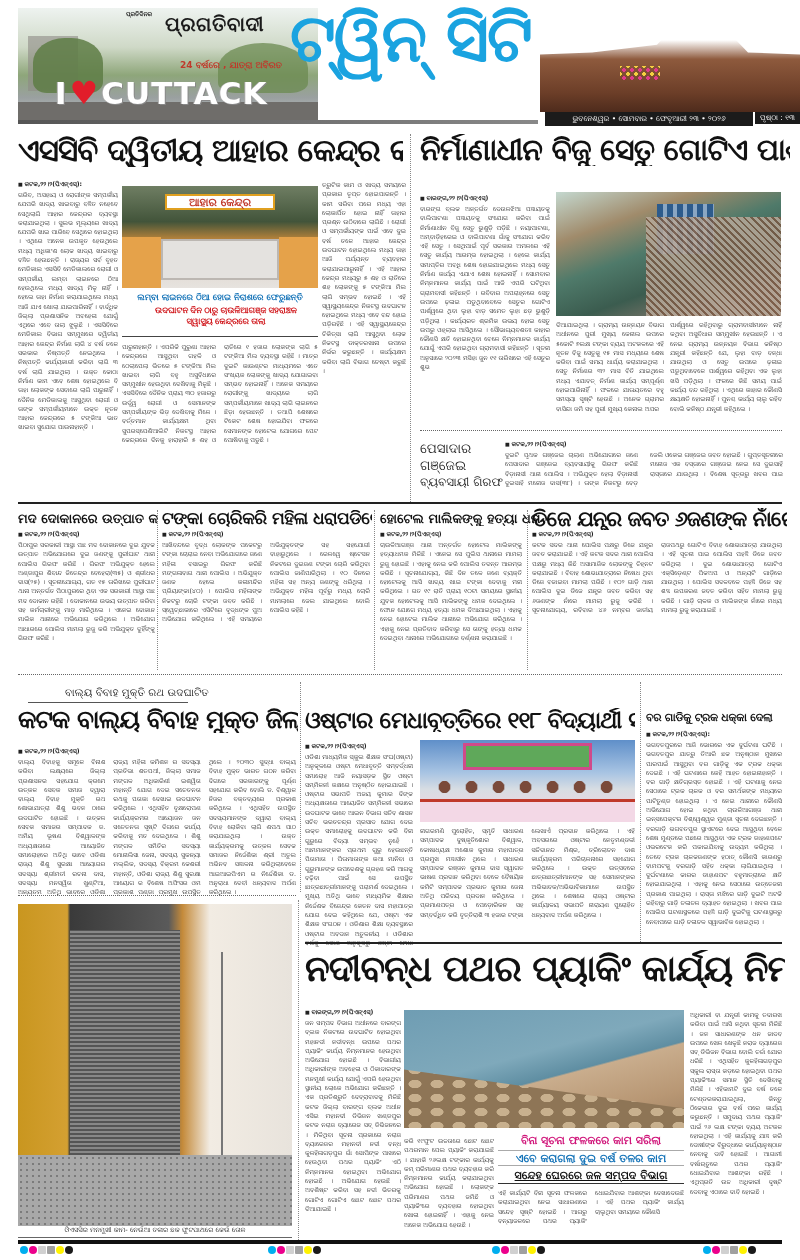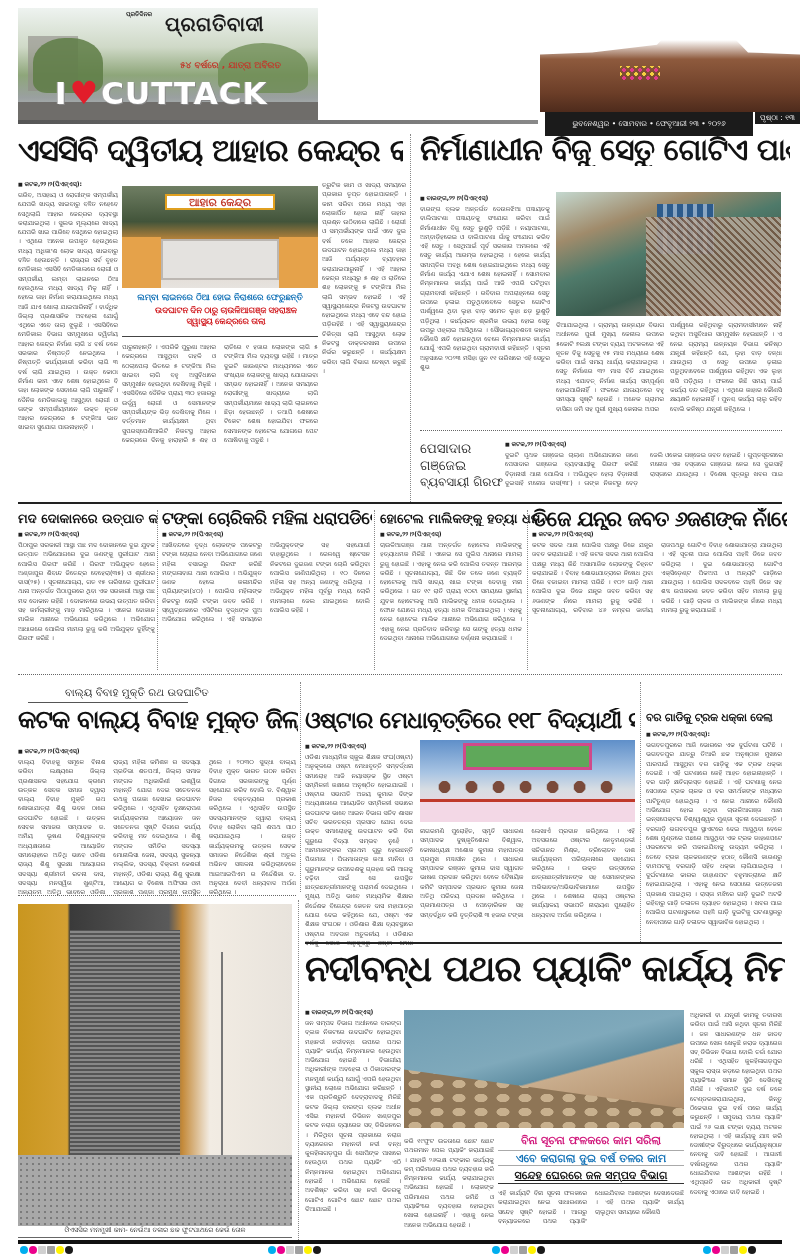--- a/index.html
+++ b/index.html
@@ -43,21 +43,21 @@
     display: flex; align-items: center; justify-content: center;
   }
   .cuttack-word { position: absolute; left: 540px; top: 6px; font-size: 46px; font-weight: bold; color: #1a1a1a; font-family: "DejaVu Sans", sans-serif; }
   .mast-photo-right {
     position: absolute; left: 540px; top: 16px; width: 260px; height: 96px;
     background: linear-gradient(180deg, rgba(255,255,255,0) 0%, rgba(255,255,255,0) 25%, #8e5a3d 45%, #6c3e28 80%, #4e2b1c 100%);
     clip-path: polygon(0 40%, 20% 38%, 45% 30%, 55% 0, 70% 10%, 80% 38%, 100% 40%, 100% 100%, 0 100%);
   }
   .mast-photo-right .flowers { position:absolute; left:80px; top:50px; width:40px; height:14px; background: radial-gradient(circle, #e03a8a 30%, transparent 32%) 0 0/8px 8px, radial-gradient(circle, #f4d03f 30%, transparent 32%) 4px 4px/8px 8px; }
   .date-bar {
-    position: absolute; left: 545px; top: 112px; width: 208px; height: 24px; background: #1b1b1b;
+    position: absolute; left: 545px; top: 112px; width: 208px; height: 14px; background: #1b1b1b;
     color: #fff; font-size: 7.5px; display: flex; align-items: center; justify-content: center;
   }
   .page-bar {
     position: absolute; left: 755px; top: 112px; width: 45px; height: 12px; background: #1b1b1b;
     color: #fff; font-size: 7.5px; display: flex; align-items: center; justify-content: center;
   }
   .mast-rule { position:absolute; left:18px; top:120px; width: 520px; height: 4px; background: linear-gradient(90deg, #555, #888); }
 
   
   .abs { position: absolute; }
@@ -115,23 +115,24 @@
       <div class="tree2"></div>
       <div class="ground"></div>
   </div>
   <div class="i-love">
     <span>I</span>
     <span class="heart">♥</span>
     <span>CUTTACK</span>
   </div>
   <div class="brand-small">ପ୍ରତିଦିନର</div>
   <div class="brand-name">ପ୍ରଗତିବାଦୀ</div>
-  <div class="brand-tag">୫୪ ବର୍ଷରେ , ଯାତ୍ରା ଅବିରତ</div>
+  <div class="brand-tag">24 ବର୍ଷରେ , ଯାତ୍ରା ଅବିରତ</div>
   <div class="mast-rule"></div>
 
+  <div class="twincity">ଟ୍ୱିନ୍ ସିଟି</div>
 
   <div class="mast-photo-right">
       <div class="flowers"></div>
     </div>
   <div class="date-bar">ଭୁବନେଶ୍ୱର • ସୋମବାର • ଫେବୃଆରୀ ୨୩ • ୨୦୨୬</div>
   <div class="page-bar">ପୃଷ୍ଠା : ୧୩</div>
 </header>
 
 <h1 class="abs headline" style="left:18px;top:134px;width:385px;font-size:31px;">ଏସସିବି ଦ୍ୱିତୀୟ ଆହାର କେନ୍ଦ୍ର କାର୍ଯ୍ୟକ୍ଷମ କେବେ</h1>
 

